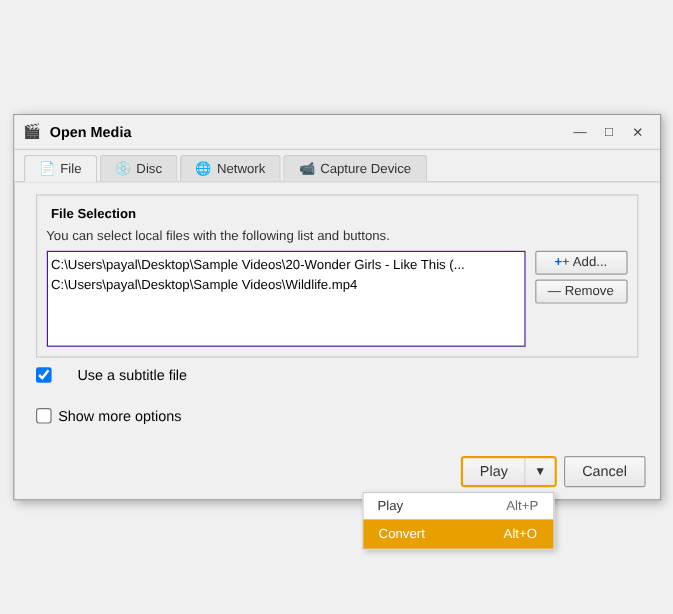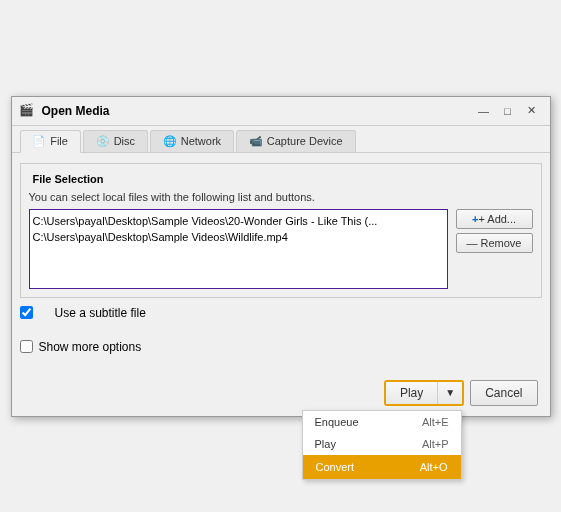--- a/index.html
+++ b/index.html
@@ -92,21 +92,21 @@
       border-bottom: 1px solid #f0f0f0;
       margin-bottom: -1px;
       z-index: 1;
     }
 
     .tab-icon {
       font-size: 11px;
     }
 
     .content {
-      padding: 10px 8px;
+      padding: 10px 18px;
     }
 
     .section-desc {
       font-size: 11px;
       color: #333;
       margin-bottom: 6px;
     }
 
     .file-list-row {
       display: flex;
@@ -370,24 +370,20 @@
 
   <div class="footer">
     <div class="play-dropdown">
       <button class="play-btn">Play</button>
       <button class="play-arrow">▼</button>
     </div>
     <button class="cancel-btn">Cancel</button>
 
     <div class="dropdown-menu">
       <div class="dropdown-item">
-        <span>Enqueue</span>
-        <span class="shortcut">Alt+E</span>
-      </div>
-      <div class="dropdown-item">
         <span>Play</span>
         <span class="shortcut">Alt+P</span>
       </div>
       <div class="dropdown-item highlighted">
         <span>Convert</span>
         <span class="shortcut">Alt+O</span>
       </div>
     </div>
   </div>
 </div>

